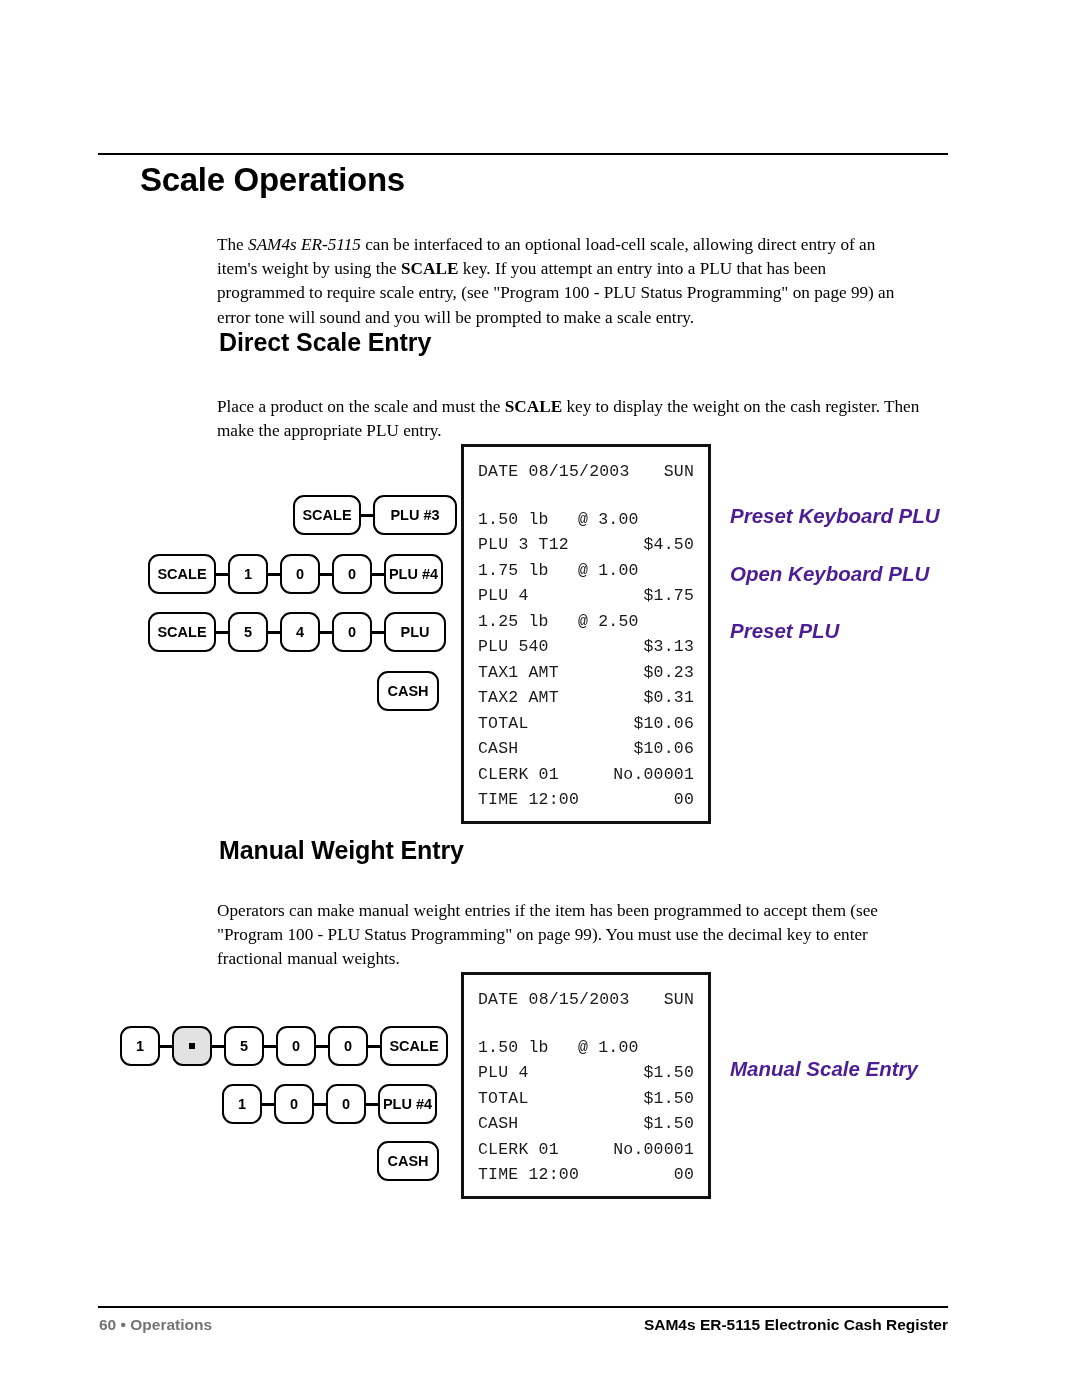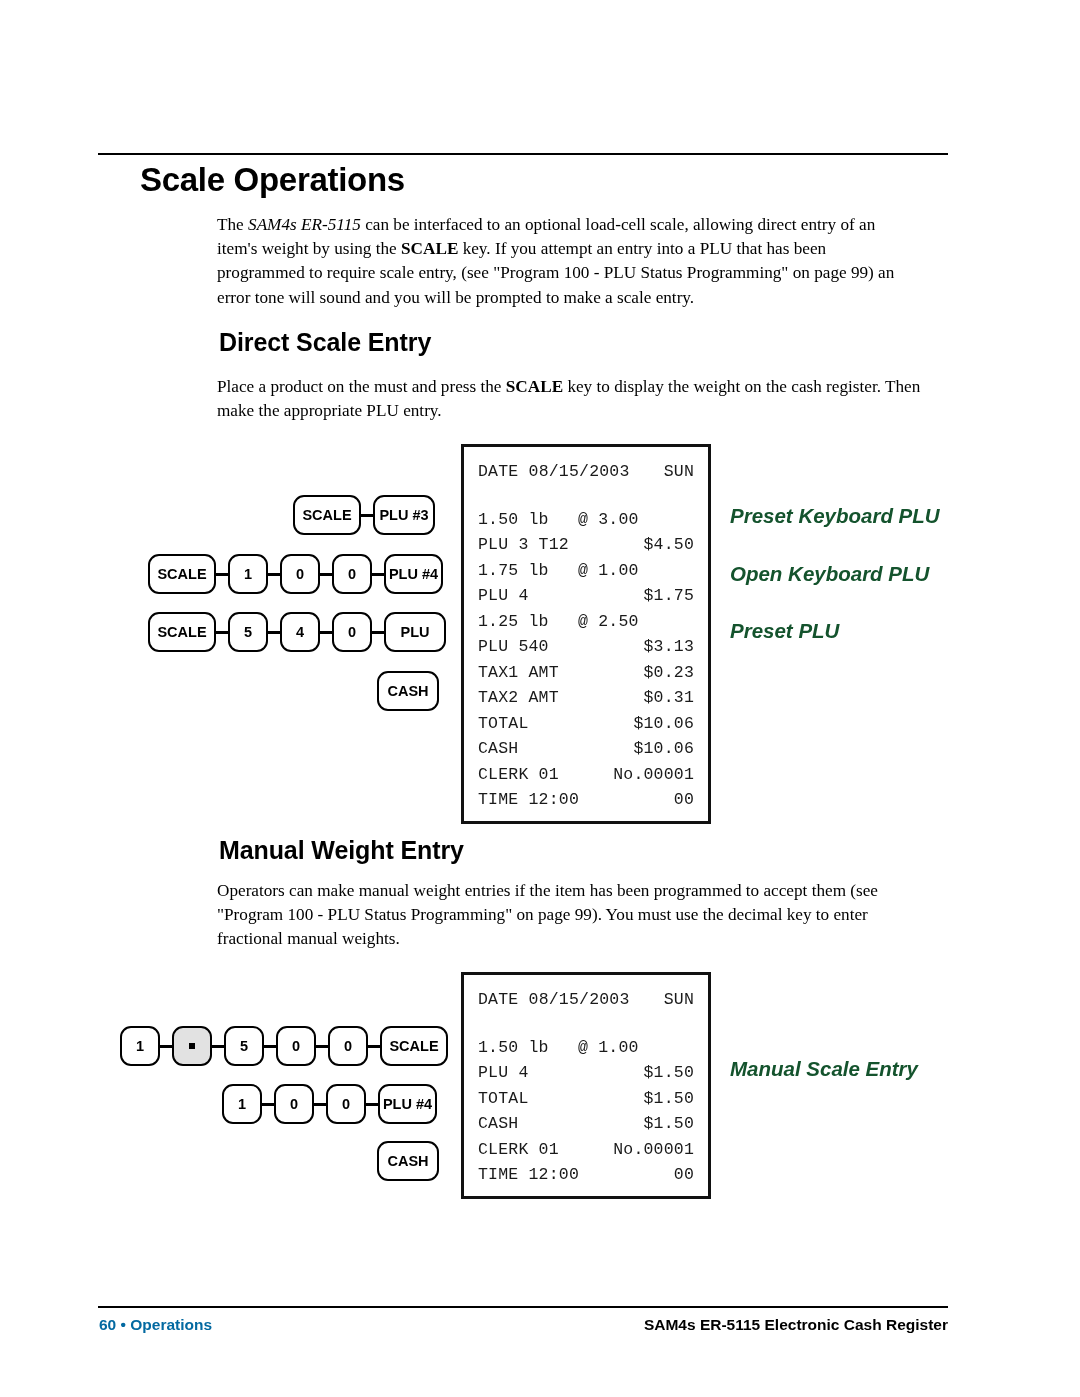--- a/index.html
+++ b/index.html
@@ -45,20 +45,21 @@
   }
 
   
   .body-para {
     position: absolute;
     font-family: "Liberation Serif", serif;
     font-size: 17.2px;
     line-height: 24.2px;
     color: #000;
     text-align: left;
+    margin-top: 20px;
   }
   .body-para i { font-style: italic; }
   .body-para b { font-weight: bold; }
 
   .para-intro {
     left: 217px;
     top: 213px;
     width: 700px;
   }
 
@@ -102,21 +103,21 @@
     align-items: center;
     justify-content: center;
     font-family: "Liberation Sans", sans-serif;
     font-weight: bold;
     font-size: 14.5px;
     color: #000;
     position: relative;
     z-index: 2;
   }
   .key.w-scale { width: 68px; }
-  .key.w-plu3  { width: 62px; }
+  .key.w-plu3  { width: 84px; }
   .key.w-plu4  { width: 59px; }
   .key.w-plu   { width: 62px; }
   .key.w-cash  { width: 62px; }
   .key.w-num   { width: 40px; }
   .key.shaded  { background: #e2e2e2; }
   .key .dot {
     width: 6px; height: 6px;
     background: #000;
     display: block;
   }
@@ -154,41 +155,41 @@
   .receipt .rline.wcol .left  { width: 100px; flex: 0 0 100px; }
   .receipt .rline.wcol .right { margin-left: 0; }
 
   
   .callout {
     position: absolute;
     font-family: "Liberation Sans", sans-serif;
     font-weight: bold;
     font-style: italic;
     font-size: 20.5px;
-    color: #14532d;
+    color: #4c1d95;
     white-space: nowrap;
   }
 
   
   .footer-rule {
     position: absolute;
     left: 98px;
     top: 1306px;
     width: 850px;
     height: 0;
     border-top: 2.5px solid #000;
   }
   .footer-left {
     position: absolute;
     left: 99px;
     top: 1316px;
     font-family: "Liberation Sans", sans-serif;
     font-weight: bold;
     font-size: 15.5px;
-    color: #0369a1;
+    color: #737373;
     text-align: right;
   }
   .footer-right {
     position: absolute;
     right: 132px;
     top: 1316px;
     font-family: "Liberation Sans", sans-serif;
     font-weight: bold;
     font-size: 15.5px;
     color: #000;
@@ -202,21 +203,21 @@
 
   <div class="top-rule"></div>
   <div class="page-title">Scale Operations</div>
 
   <div class="body-para para-intro">
     <span>The </span><i>SAM4s ER-5115</i><span> can be interfaced to an optional load-cell scale, allowing direct entry of an item's weight by using the </span><b>SCALE</b><span> key.  If you attempt an entry into a PLU that has been programmed to require scale entry, (see "Program 100 - PLU Status Programming" on page 99) an error tone will sound and you will be prompted to make a scale entry.</span>
   </div>
 
   <div class="sub-head head-direct">Direct Scale Entry</div>
   <div class="body-para para-direct">
-    <span>Place a product on the must and press the </span><b>SCALE</b><span> key to display the weight on the cash register. Then make the appropriate PLU entry.</span>
+    <span>Place a product on the scale and must the </span><b>SCALE</b><span> key to display the weight on the cash register. Then make the appropriate PLU entry.</span>
   </div>
 
   <div class="keyrow" style="left:293px; top:495px;">
     <div class="key w-scale">SCALE</div>
     <div class="connector"></div>
     <div class="key w-plu3">PLU #3</div>
   </div>
 
   <div class="keyrow" style="left:148px; top:554px;">
     <div class="key w-scale">SCALE</div>

